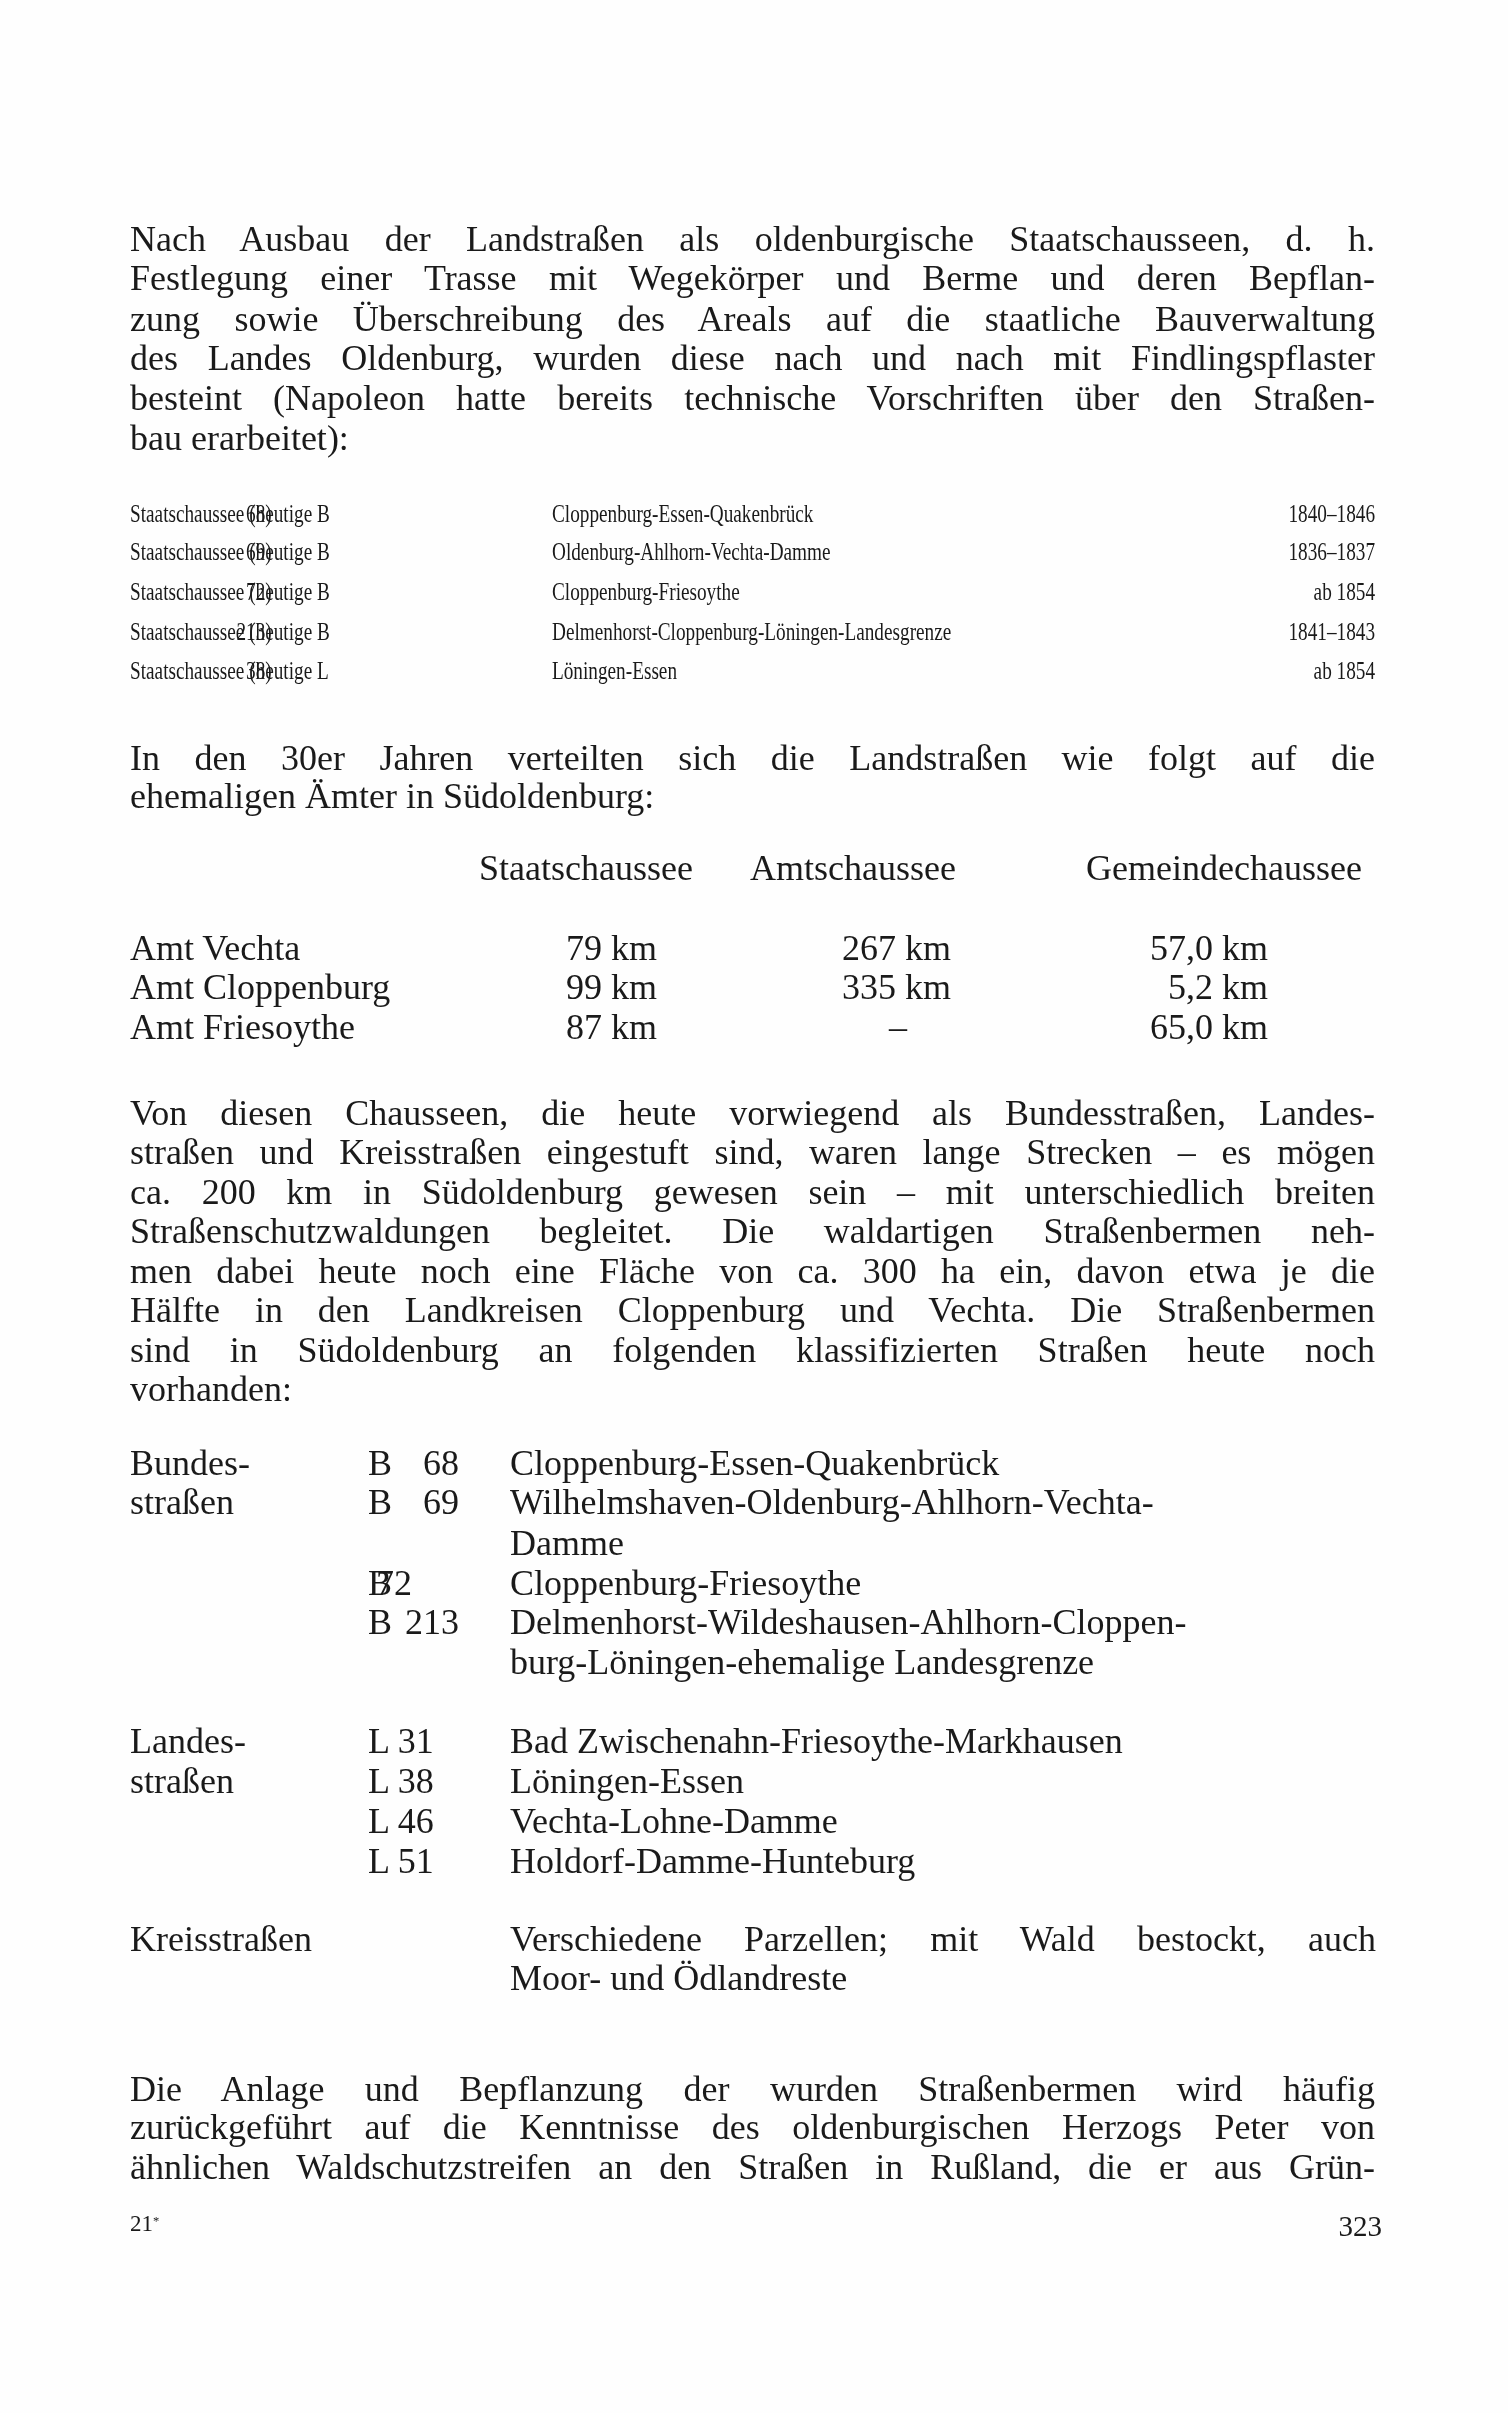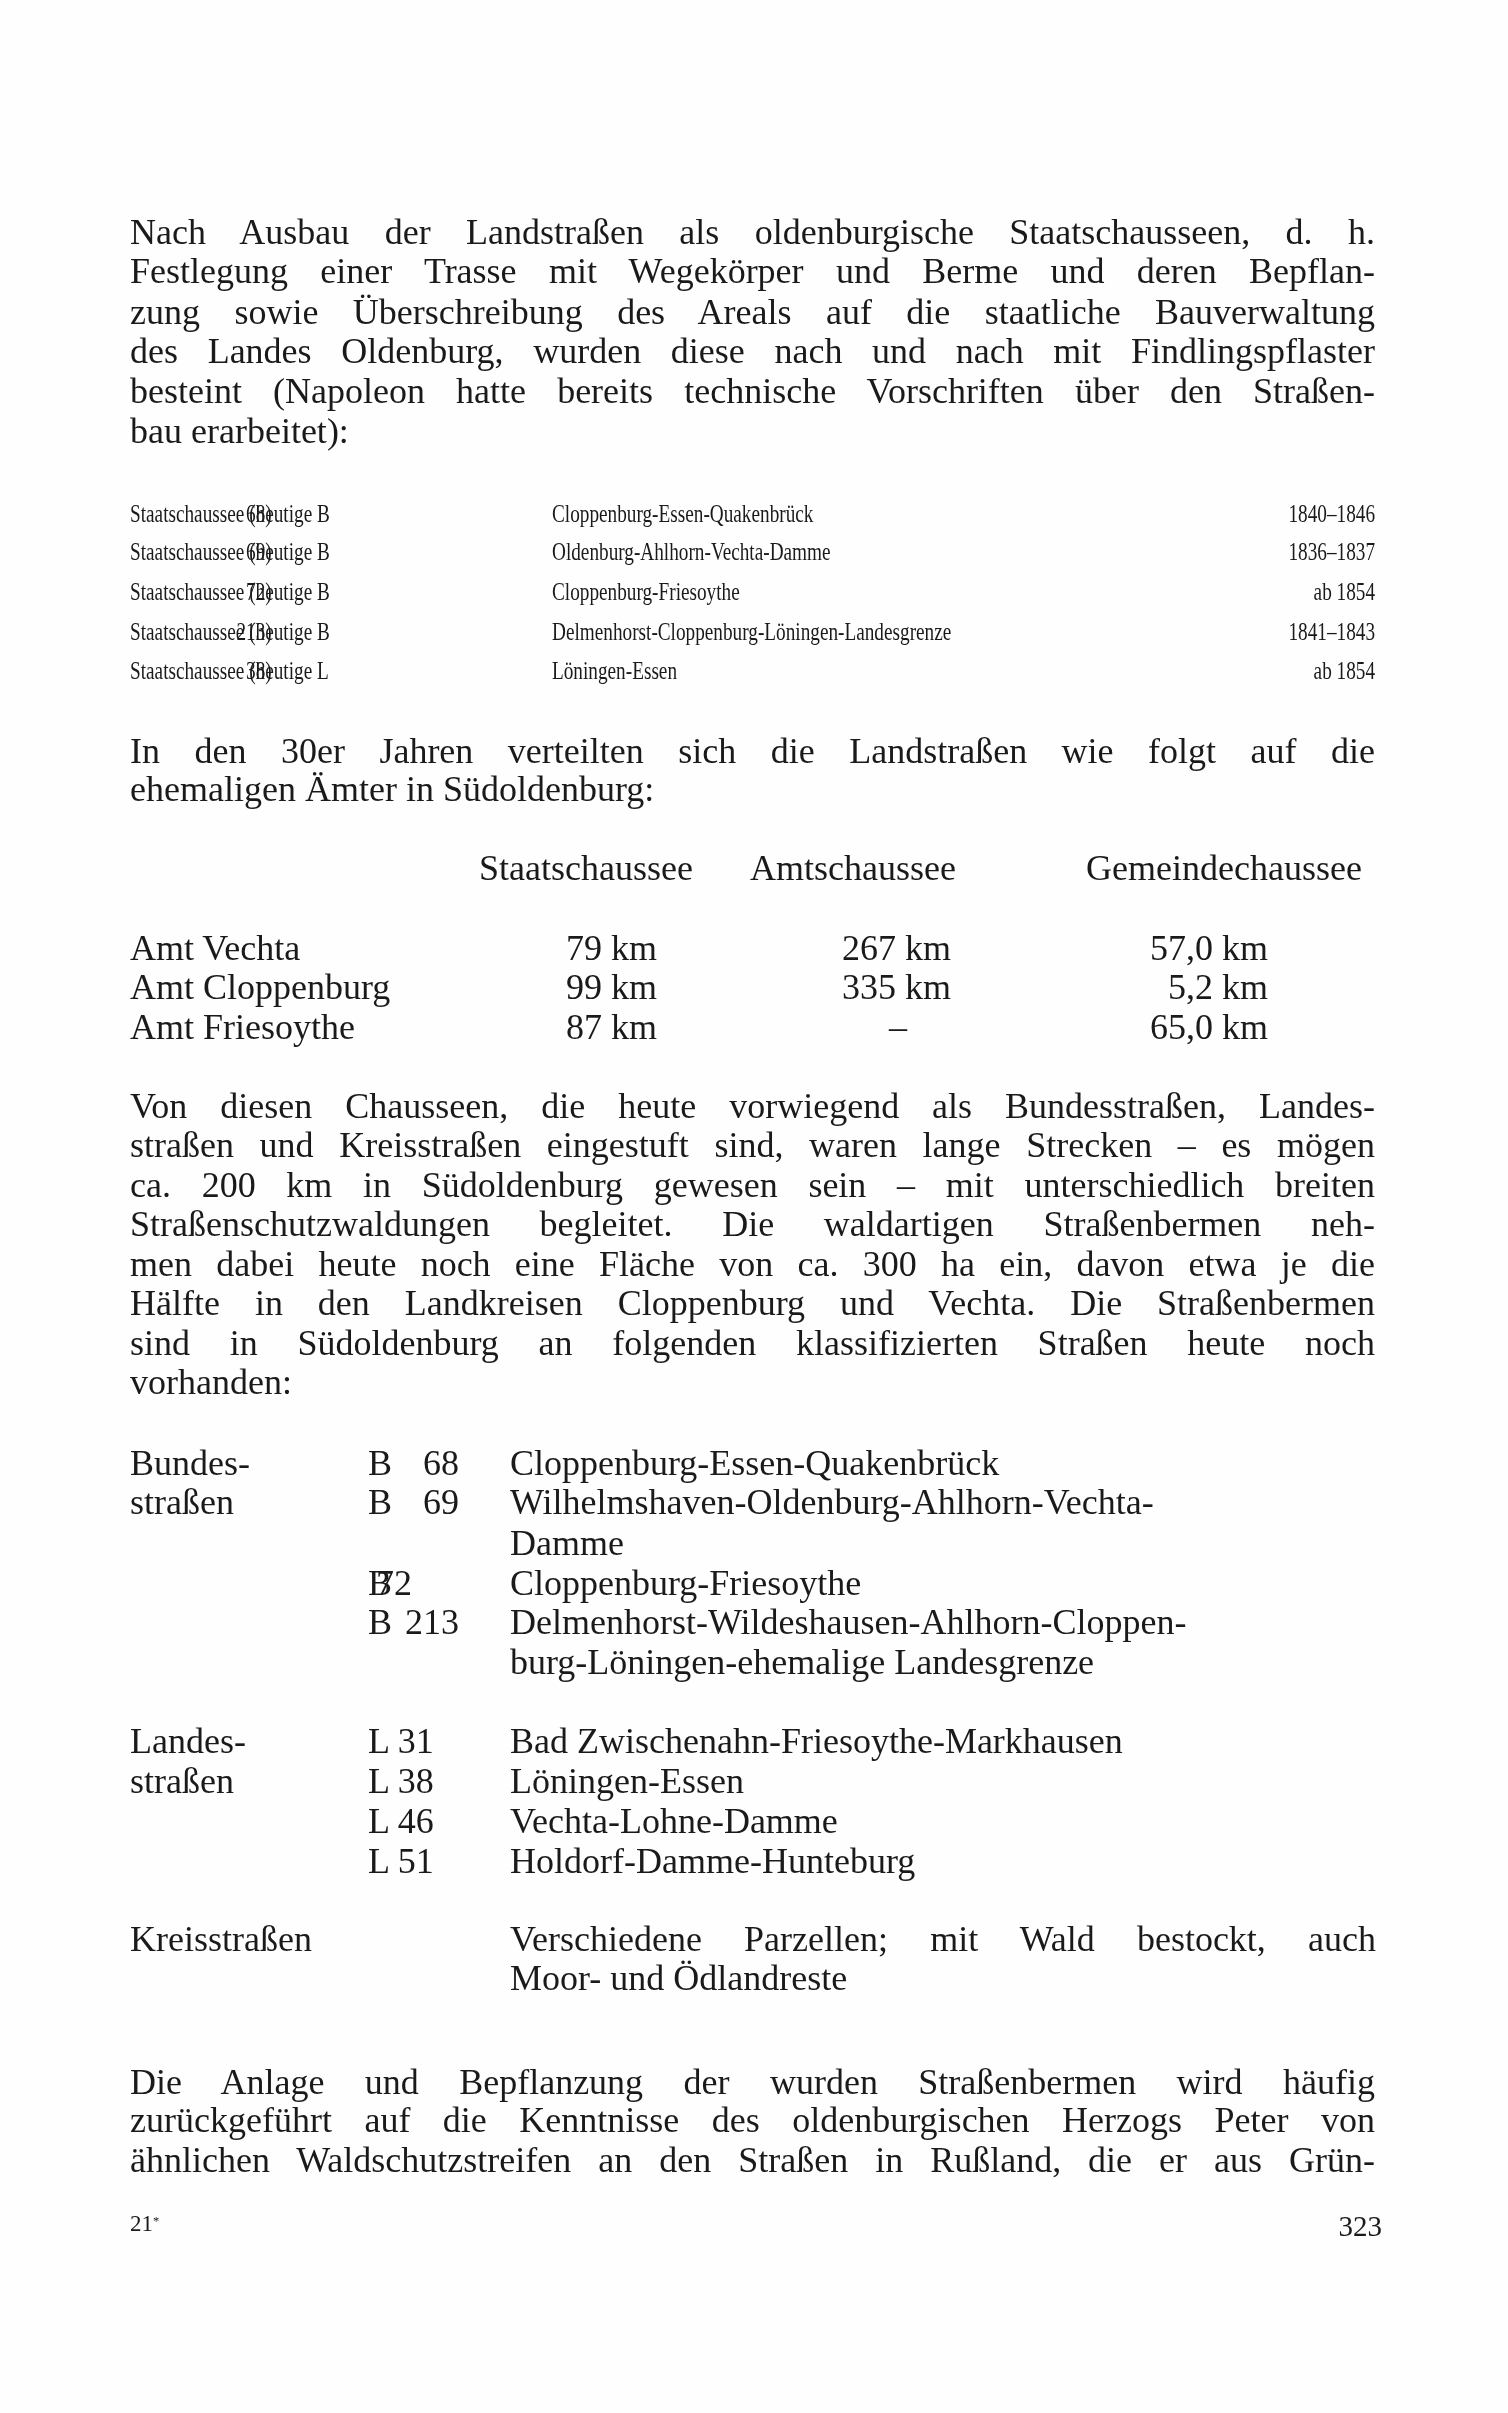--- a/index.html
+++ b/index.html
@@ -1,20 +1,20 @@
 <!DOCTYPE html>
 <html style="font-size:14.4px"><head>
 <meta charset="utf-8">
 <style>
   html, body { margin:0; padding:0; background:#ffffff; }
   body { width:1508px; height:2413px; position:relative; overflow:hidden;
          font-family:"Liberation Serif","DejaVu Serif",serif; color:#1a1a1a; }
   .page { position:absolute; left:0; top:0; width:1508px; height:2413px; background:#fefefe; }
   .ln { position:absolute; left:130px; width:1245px; font-size:36px; line-height:40px; height:40px;
-        white-space:nowrap; }
+        white-space:nowrap;margin-top:7px; }
   .j { text-align:justify; text-align-last:justify; white-space:normal; }
   .trow { position:absolute; left:130px; height:40px; font-size:26px; line-height:40px; white-space:nowrap; }
   .trow span { position:absolute; top:0; display:block; transform:scaleX(0.74); transform-origin:left top; }
   .trow span.r { transform-origin:right top; text-align:right; }
   .amt { position:absolute; font-size:36px; line-height:40px; white-space:nowrap; }
   .amt.r { text-align:right; }
   .rl { position:absolute; font-size:36px; line-height:40px; white-space:nowrap; }
   .foot-left { position:absolute; left:130px; top:2211px; font-size:23px; line-height:25px; }
   .foot-left sup { font-size:12.6px; vertical-align:top; position:relative; top:-1.8px; }
   .foot-right { position:absolute; right:126px; top:2211px; font-size:29px; line-height:30.5px; }

